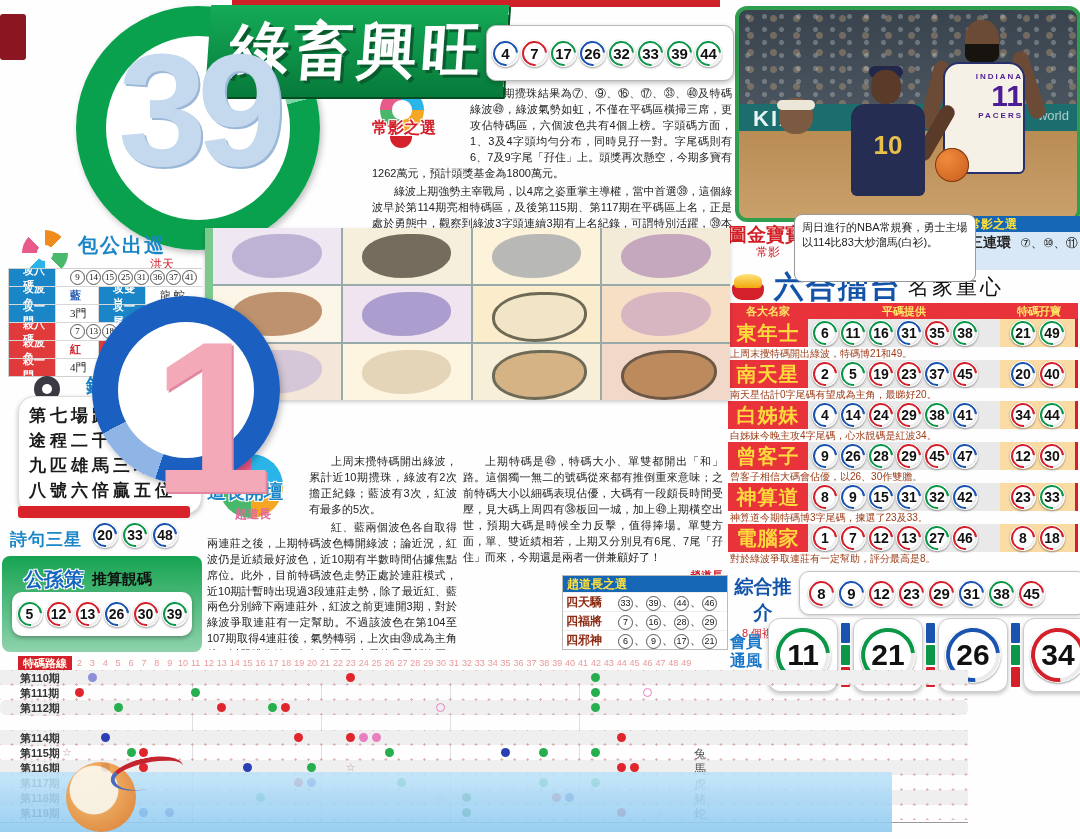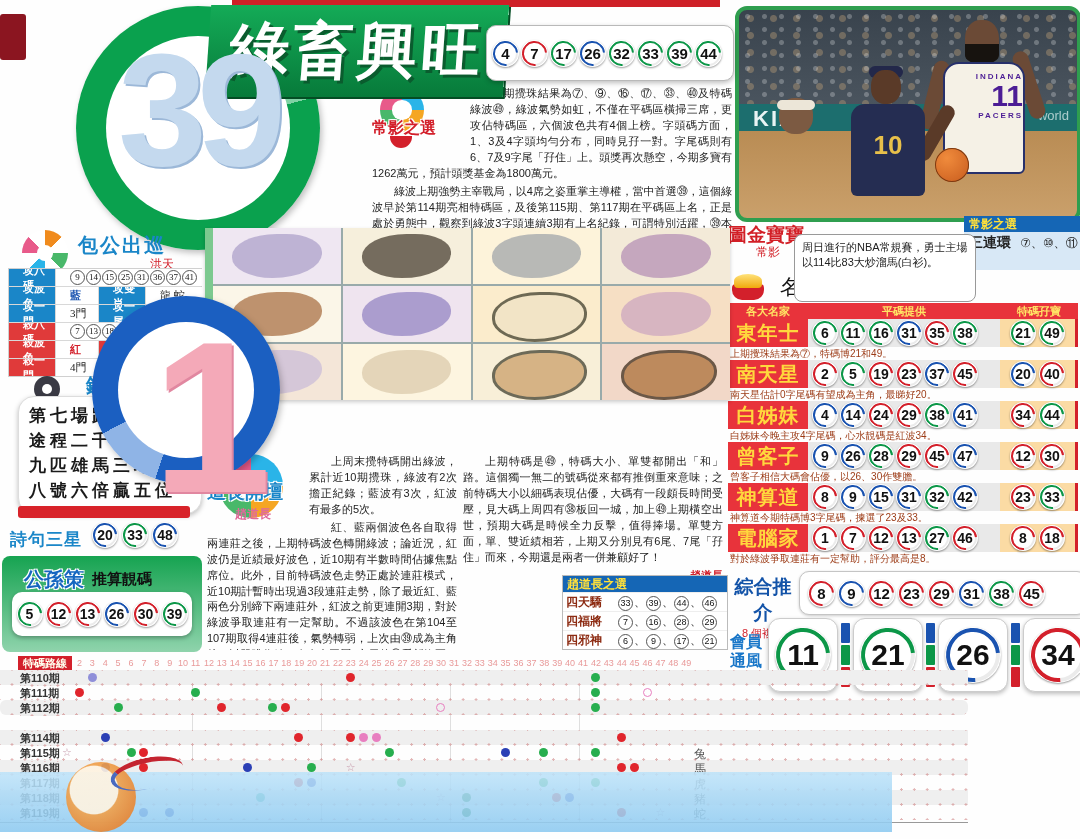--- a/index.html
+++ b/index.html
@@ -85,21 +85,21 @@
     background:radial-gradient(circle at 35% 30%,#f08b3c,#c75b1d);box-shadow:inset 0 0 0 1px #7c3a12;}
   .p-fore{left:-6px;bottom:-4px;width:118px;height:124px;}
   .p-fore .head{position:absolute;left:46px;top:0;width:34px;height:36px;background:#7c5a42;border-radius:45%;}
   .p-fore .band{position:absolute;left:44px;top:2px;width:38px;height:10px;background:#ece6d8;border-radius:5px;}
   .p-fore .jersey{position:absolute;left:14px;top:34px;width:96px;height:90px;background:#efece2;border-radius:14px;
     color:#b9b2a2;font-size:9px;font-weight:900;text-align:center;letter-spacing:2px;padding-top:10px;}
 
   .cap-title{left:728px;top:222px;font-size:19px;font-weight:900;color:#d21f26;}
   .cap-sub{left:756px;top:244px;font-size:12px;color:#d21f26;}
   .cap-box{left:794px;top:214px;width:166px;height:56px;background:#fff;border:1.5px solid #999;
-    border-radius:8px;padding:5px 7px;font-size:11px;line-height:1.4;z-index:2;margin-top:20px;}
+    border-radius:8px;padding:5px 7px;font-size:11px;line-height:1.4;z-index:2;}
   .pick-head{left:964px;top:216px;width:112px;height:16px;background:#1566b5;color:#ffe03a;
     font-size:12px;font-weight:bold;line-height:16px;padding-left:5px;}
   .pick-body{left:964px;top:232px;width:117px;height:36px;background:#d8e8f6;font-size:12px;padding:2px 0 0 5px;}
   .pick-name{font-weight:900;font-size:14px;margin-right:6px;}
 
   
   .lh-head{left:728px;top:270px;height:34px;display:flex;align-items:center;}
   .ingot{width:40px;height:30px;position:relative;margin-right:6px;}
   .ingot .pot{position:absolute;left:4px;top:12px;width:32px;height:16px;background:#d3202b;border-radius:4px 4px 10px 10px;}
   .ingot .gold{position:absolute;left:6px;top:2px;width:28px;height:14px;background:linear-gradient(#ffe27a,#f0a90c);border-radius:50% 50% 4px 4px;}
@@ -322,20 +322,21 @@
   <div class="abs pick-body">
     <span class="pick-name">三連環</span>
     <span>⑦、⑩、⑪</span>
   </div>
 
   <div class="abs lh-head">
     <span class="ingot">
       <span class="pot"></span>
         <span class="gold"></span>
     </span>
+    <span class="lh-title">六合擂台</span>
     <span class="lh-sub">名家重心</span>
   </div>
   <div class="abs lh-table">
     <div class="lh-hrow">
       <span>各大名家</span>
       <span>平碼提供</span>
       <span>特碼孖寶</span>
     </div>
     <div id="lh-body">
         <div class="lh-row">
@@ -362,21 +363,21 @@
           </div>
           <div class="lh-spec">
             <span class="ball s26 c-green">
               <b>21</b>
             </span>
             <span class="ball s26 c-green">
               <b>49</b>
             </span>
           </div>
         </div>
-        <div class="lh-note">上期攪珠結果為⑦，特碼博21和49。</div>
+        <div class="lh-note">上周末攪特碼開出綠波，特碼博21和49。</div>
         <div class="lh-row">
           <div class="lh-name">南天星</div>
           <div class="lh-balls">
             <span class="ball s26 c-red">
               <b>2</b>
             </span>
             <span class="ball s26 c-green">
               <b>5</b>
             </span>
             <span class="ball s26 c-red">

